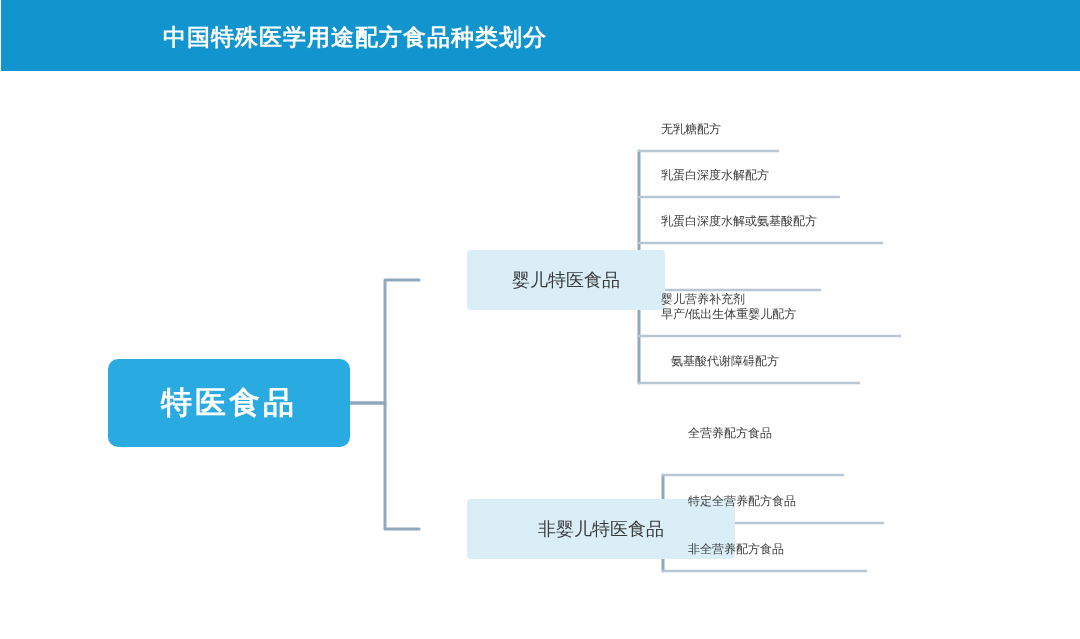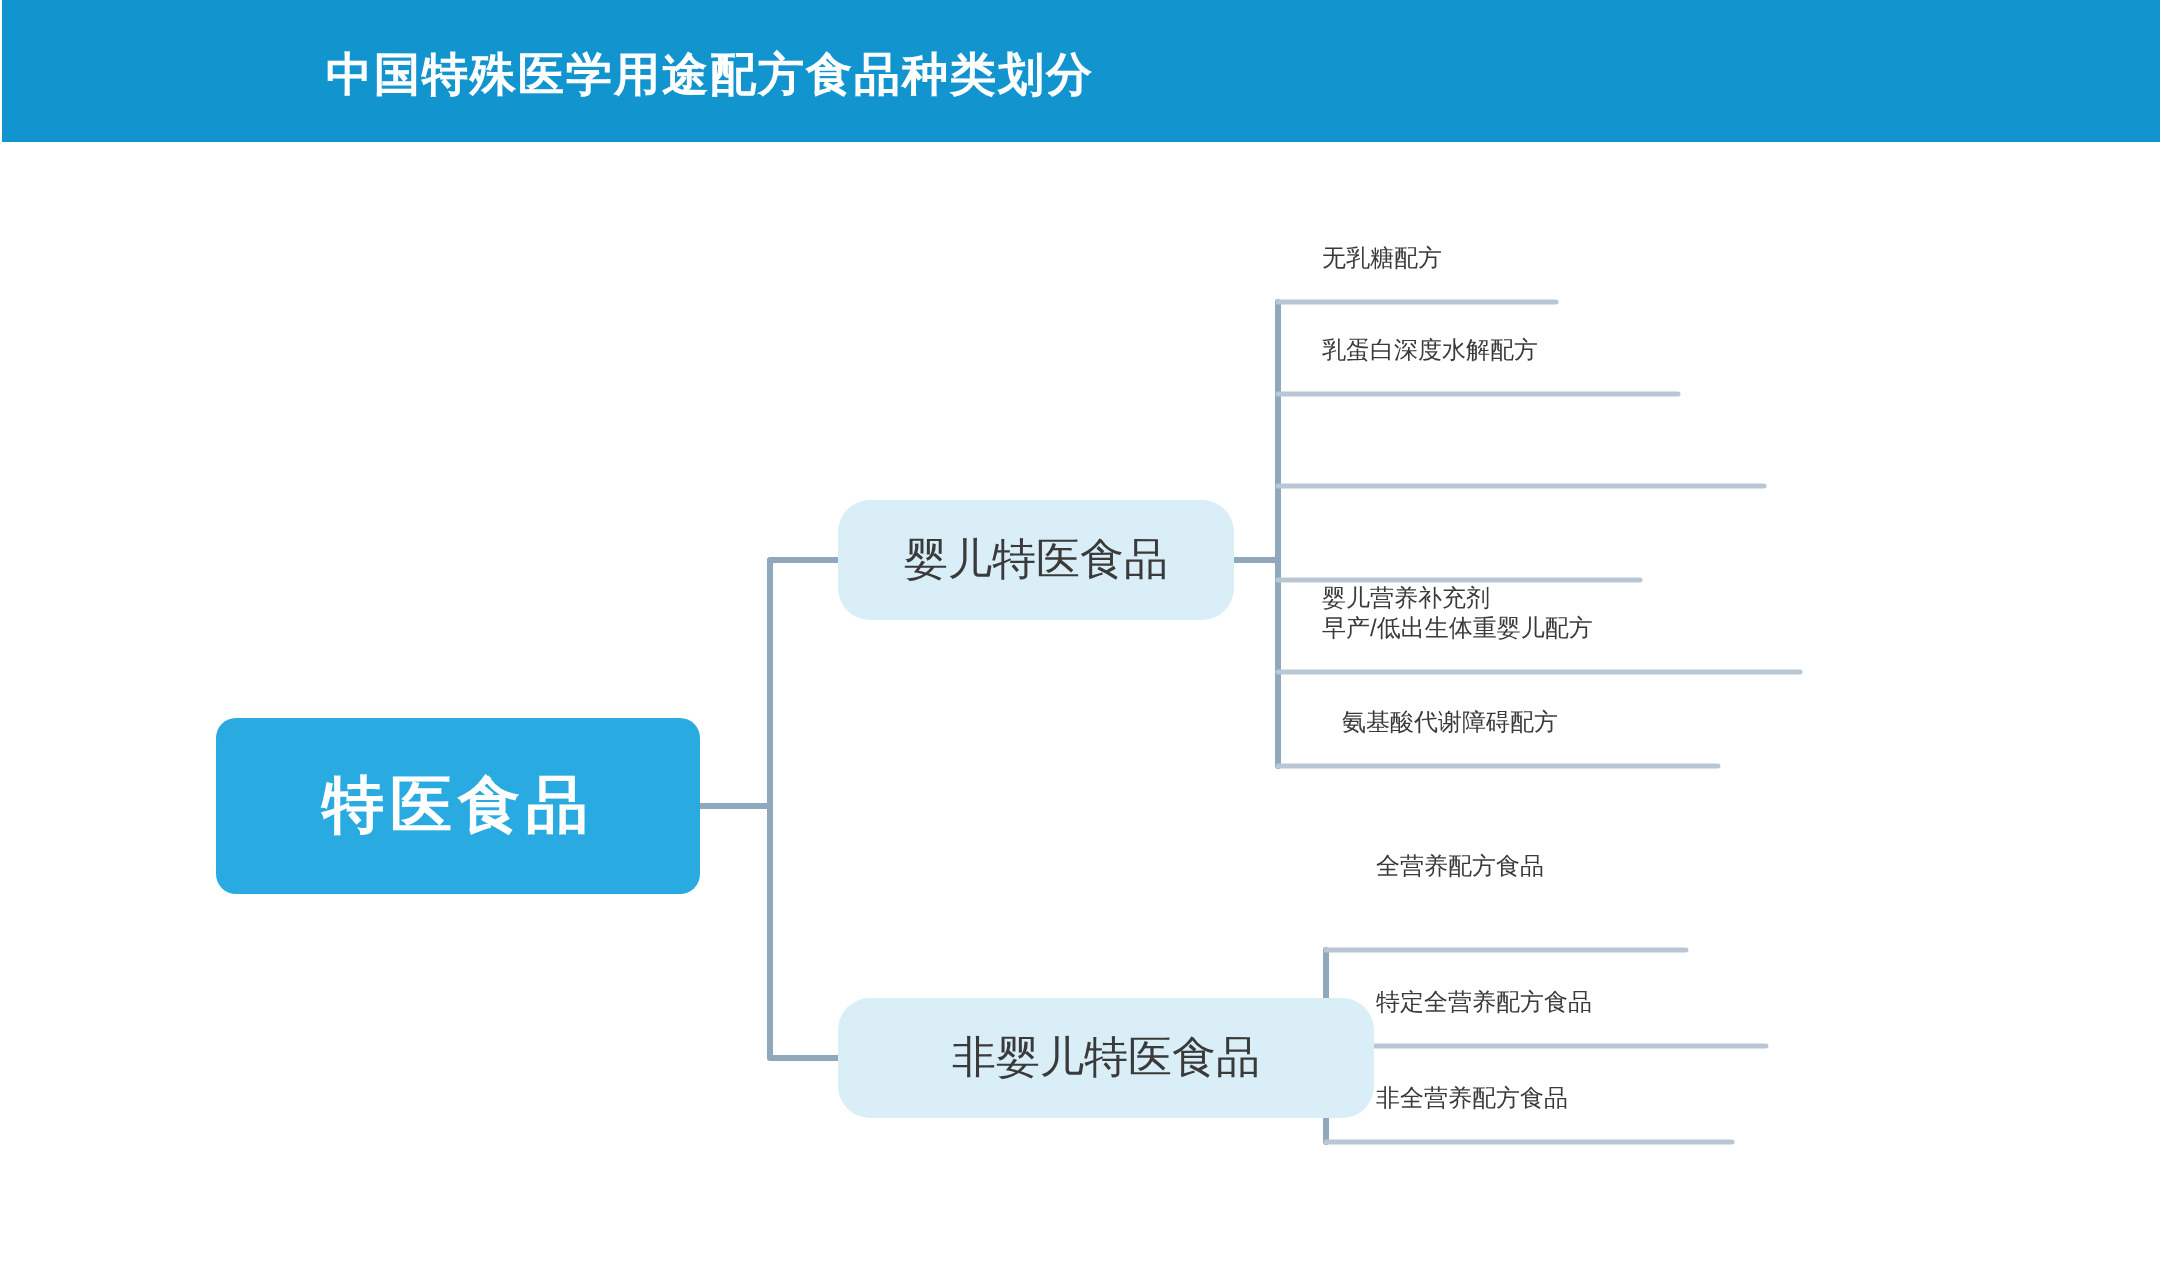--- a/index.html
+++ b/index.html
@@ -60,27 +60,28 @@
     font-weight: bold;
     letter-spacing: 3px;
     display: flex;
     align-items: center;
     justify-content: center;
     box-sizing: border-box;
   }
   .node-branch {
     position: absolute;
     background: #d9eef7;
-    border-radius: 16px;
+    border-radius: 4px;
     color: #3a3a3a;
-    font-size: 22px;
+    font-size: 18px;
     display: flex;
     align-items: center;
     justify-content: center;
     box-sizing: border-box;
+    margin-left: 48px;
   }
   #branch-0 {
     left: 419px;
     top: 179px;
     width: 198px;
     height: 60px;
   }
   #branch-1 {
     left: 419px;
     top: 428px;
@@ -126,20 +127,21 @@
     <path d="M663 500 L866 500" fill="none" stroke="#b9c7d4" stroke-width="2.5" stroke-linecap="round"></path>
   </svg>
 
   <div class="node-root">特医食品</div>
 
   <div class="node-branch" id="branch-0">婴儿特医食品</div>
   <div class="node-branch" id="branch-1">非婴儿特医食品</div>
 
   <div class="leaf" style="left:661px; top:52px;">无乳糖配方</div>
   <div class="leaf" style="left:661px; top:98px;">乳蛋白深度水解配方</div>
+  <div class="leaf" style="left:661px; top:144px;">乳蛋白深度水解或氨基酸配方</div>
   <div class="leaf" style="left:661px; top:181px;margin-top:41px;">婴儿营养补充剂</div>
   <div class="leaf" style="left:661px; top:237px;">早产/低出生体重婴儿配方</div>
   <div class="leaf" style="left:671px; top:284px;">氨基酸代谢障碍配方</div>
 
   <div class="leaf" style="left:688px; top:356px;">全营养配方食品</div>
   <div class="leaf" style="left:688px; top:424px;">特定全营养配方食品</div>
   <div class="leaf" style="left:688px; top:472px;">非全营养配方食品</div>
 
 </div>
 

